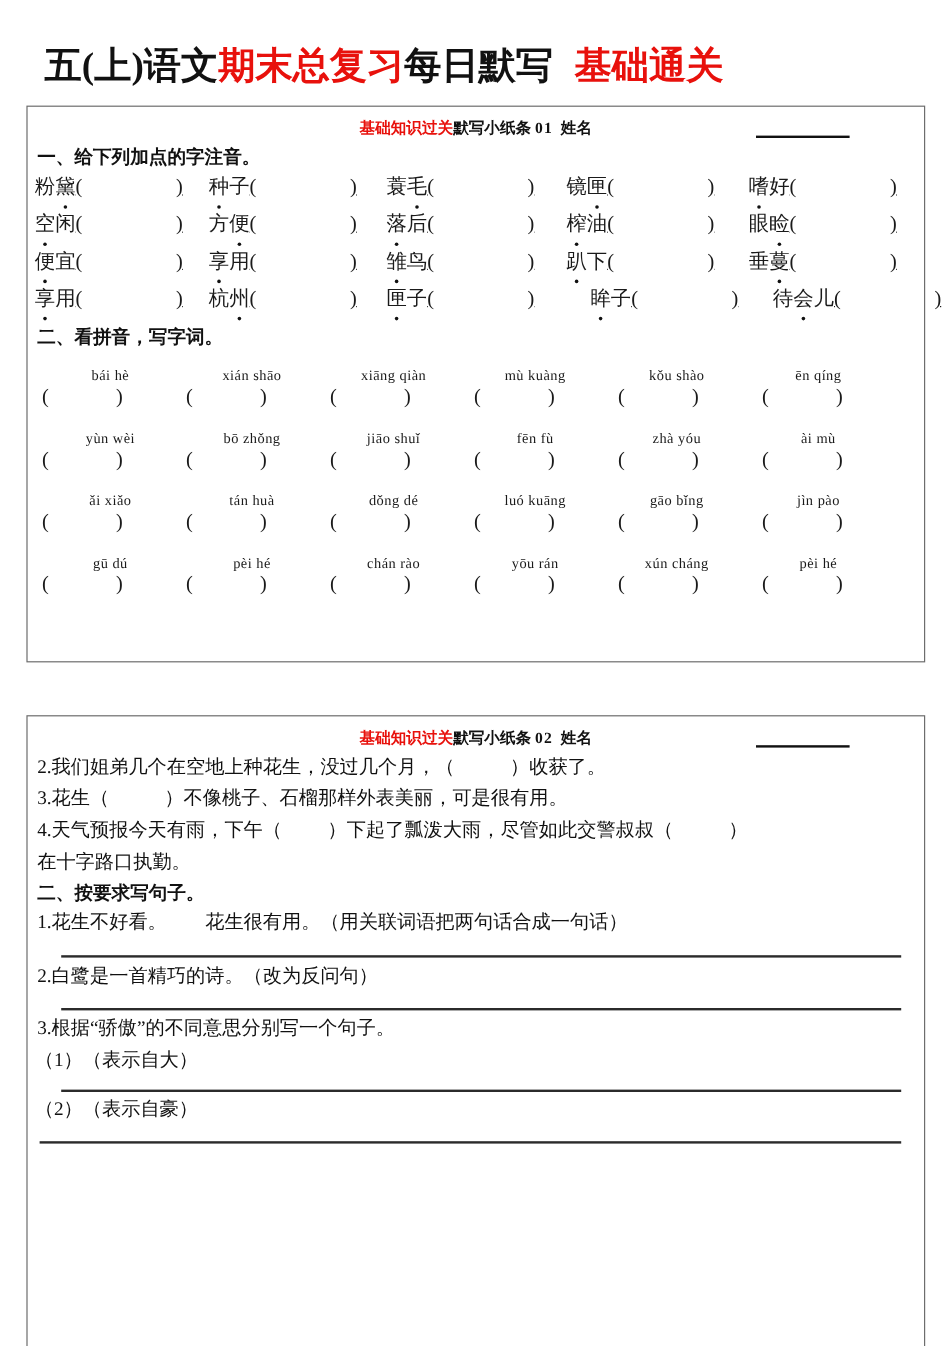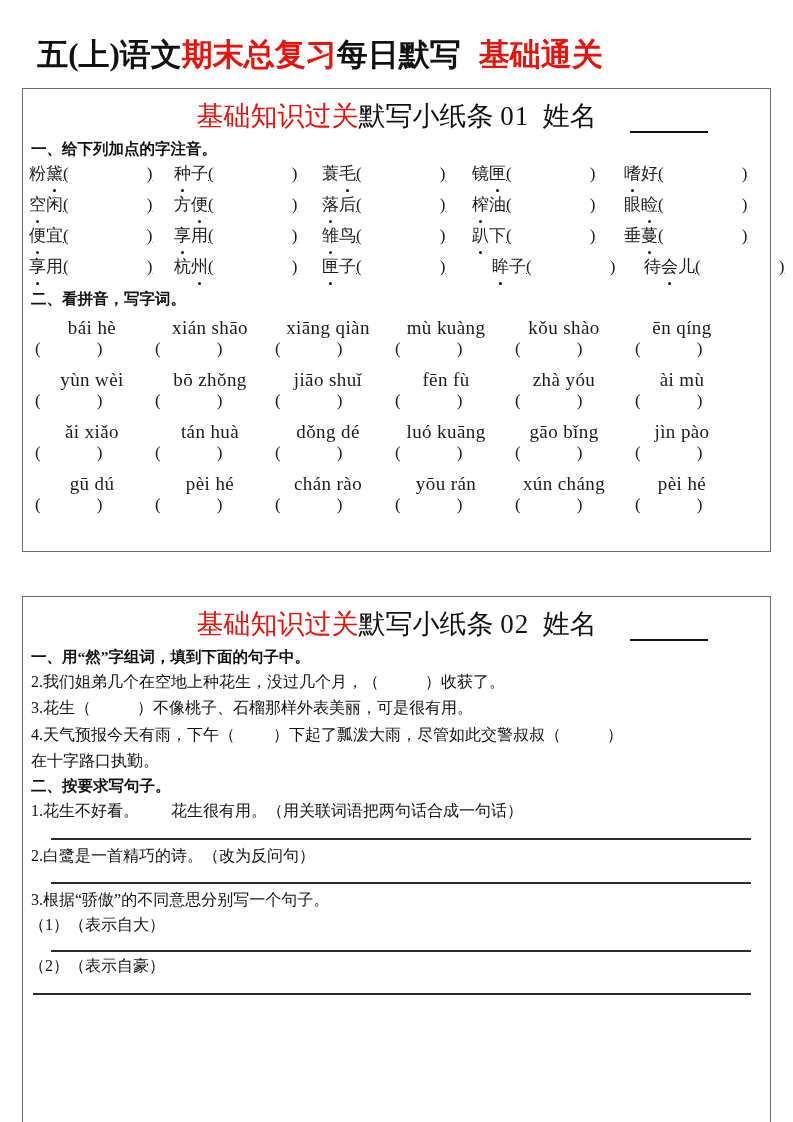--- a/index.html
+++ b/index.html
@@ -45,22 +45,22 @@
     width: 749px;
     box-sizing: border-box;
     border: 1.5px solid #6d6d6d;
     background: #fff;
   }
   #sheet-01 { top: 88px; height: 464px; }
   #sheet-02 { top: 596px; height: 545px; }
 
   .sheet-title {
     text-align: center;
-    font-size: 27px;
-    font-weight: normal;
+    font-size: 13px;
+    font-weight: bold;
     padding-top: 9px;
     padding-bottom: 2px;
     position: relative;
     white-space: nowrap;
   }
   .sheet-title .red { color: #e8110c; }
   .sheet-title .blk { color: #111; }
   .sheet-title .num { color: #111; letter-spacing: 1px; }
   .sheet-title .nm { color: #111; }
   .name-blank {
@@ -126,21 +126,21 @@
   .py-block { margin: 2px 0 0 10px; width: 742px; }
   .py-line {
     display: flex;
     height: 27px;
     align-items: flex-end;
   }
   .py-line.answers { height: 25px; align-items: flex-start; }
   .py-cell {
     flex: 0 0 118px;
     text-align: center;
-    font-size: 19px;
+    font-size: 12px;
     font-family: "Liberation Serif", "DejaVu Serif", serif;
     letter-spacing: 0.4px;
     white-space: nowrap;
   }
   .py-ans {
     flex: 0 0 118px;
     font-size: 17px;
     text-align: left;
     padding-left: 2px;
     white-space: nowrap;
@@ -396,21 +396,20 @@
 
   </div>
 
   <div class="sheet" id="sheet-02">
 
     <div class="sheet-title">
       <span class="red">基础知识过关</span><span class="blk">默写小纸条</span>&nbsp;<span class="num">02</span>&nbsp;&nbsp;<span class="nm">姓名</span>
       <span class="name-blank"></span>
     </div>
 
-    <div class="sec-head">一、用“然”字组词，填到下面的句子中。</div>
 
 
     <div class="q-line">
       <span>2.我们姐弟几个在空地上种花生，没过几个月，（</span><span class="blank"></span><span>）收获了。</span>
     </div>
 
     <div class="q-line">
       <span>3.花生（</span><span class="blank"></span><span>）不像桃子、石榴那样外表美丽，可是很有用。</span>
     </div>
 

